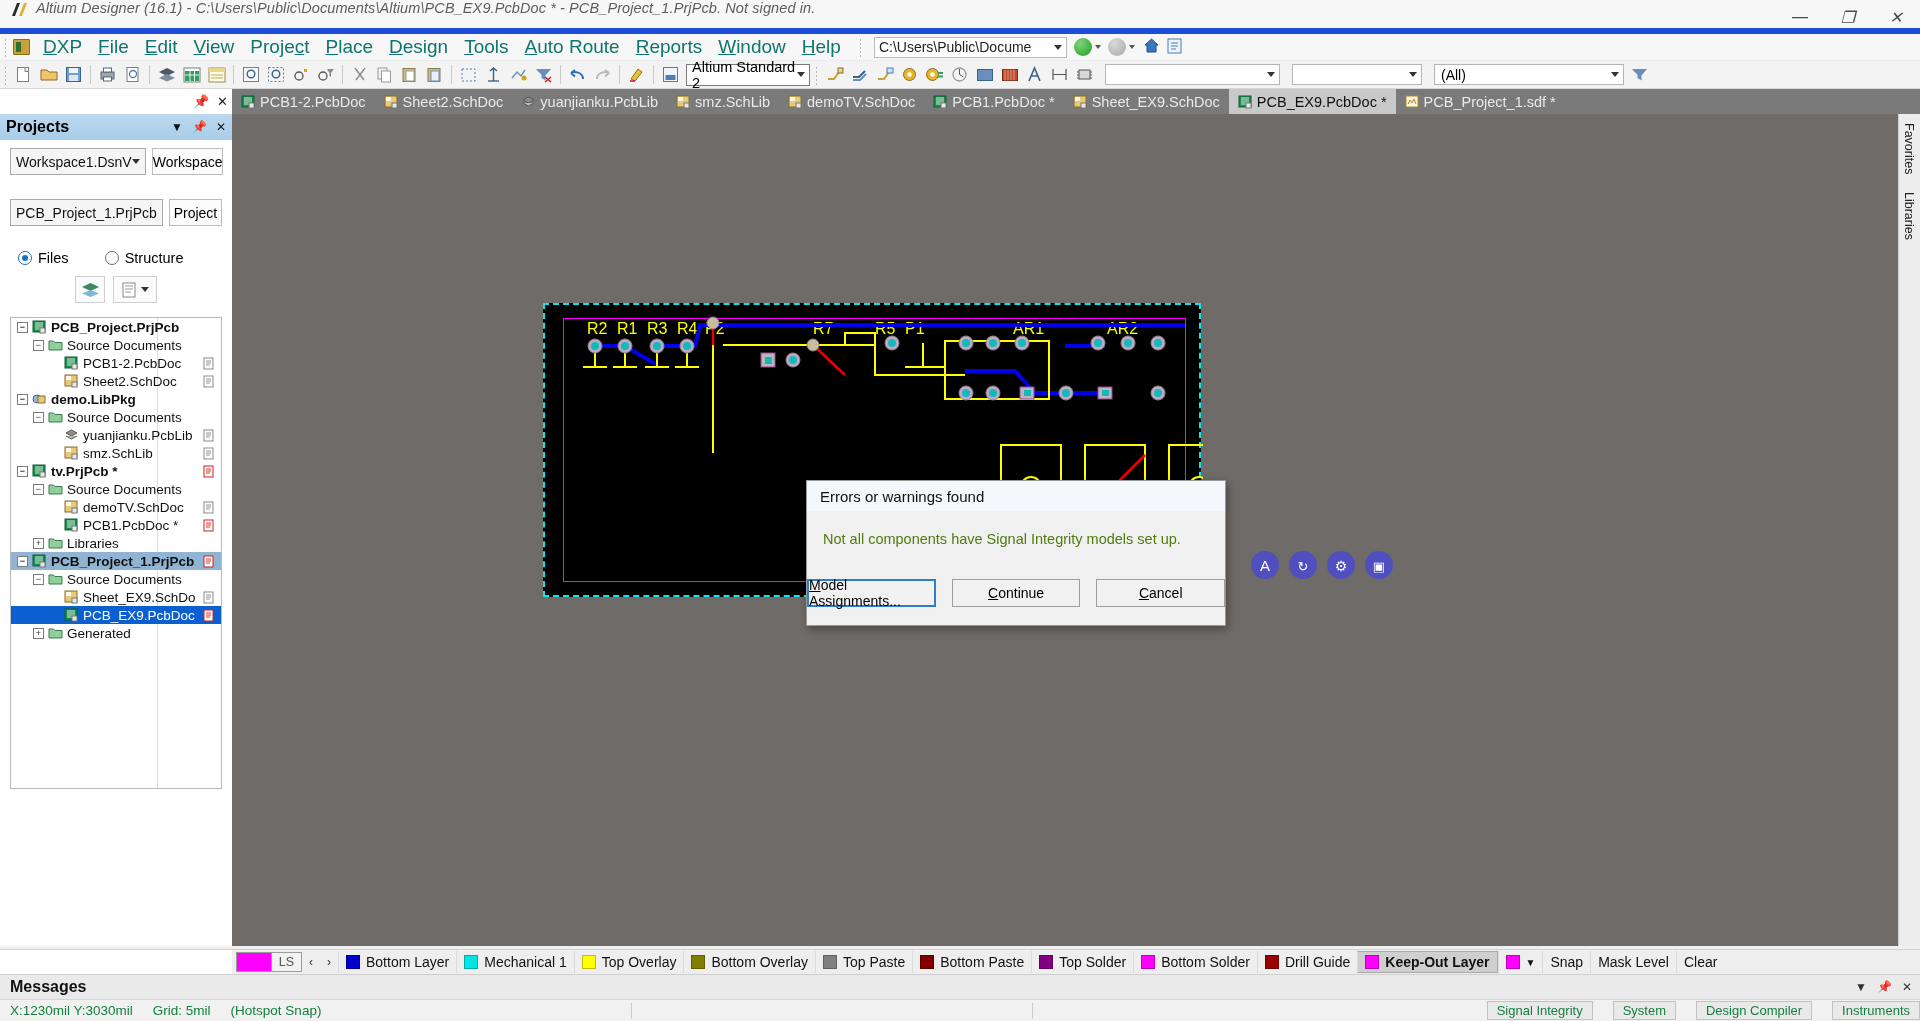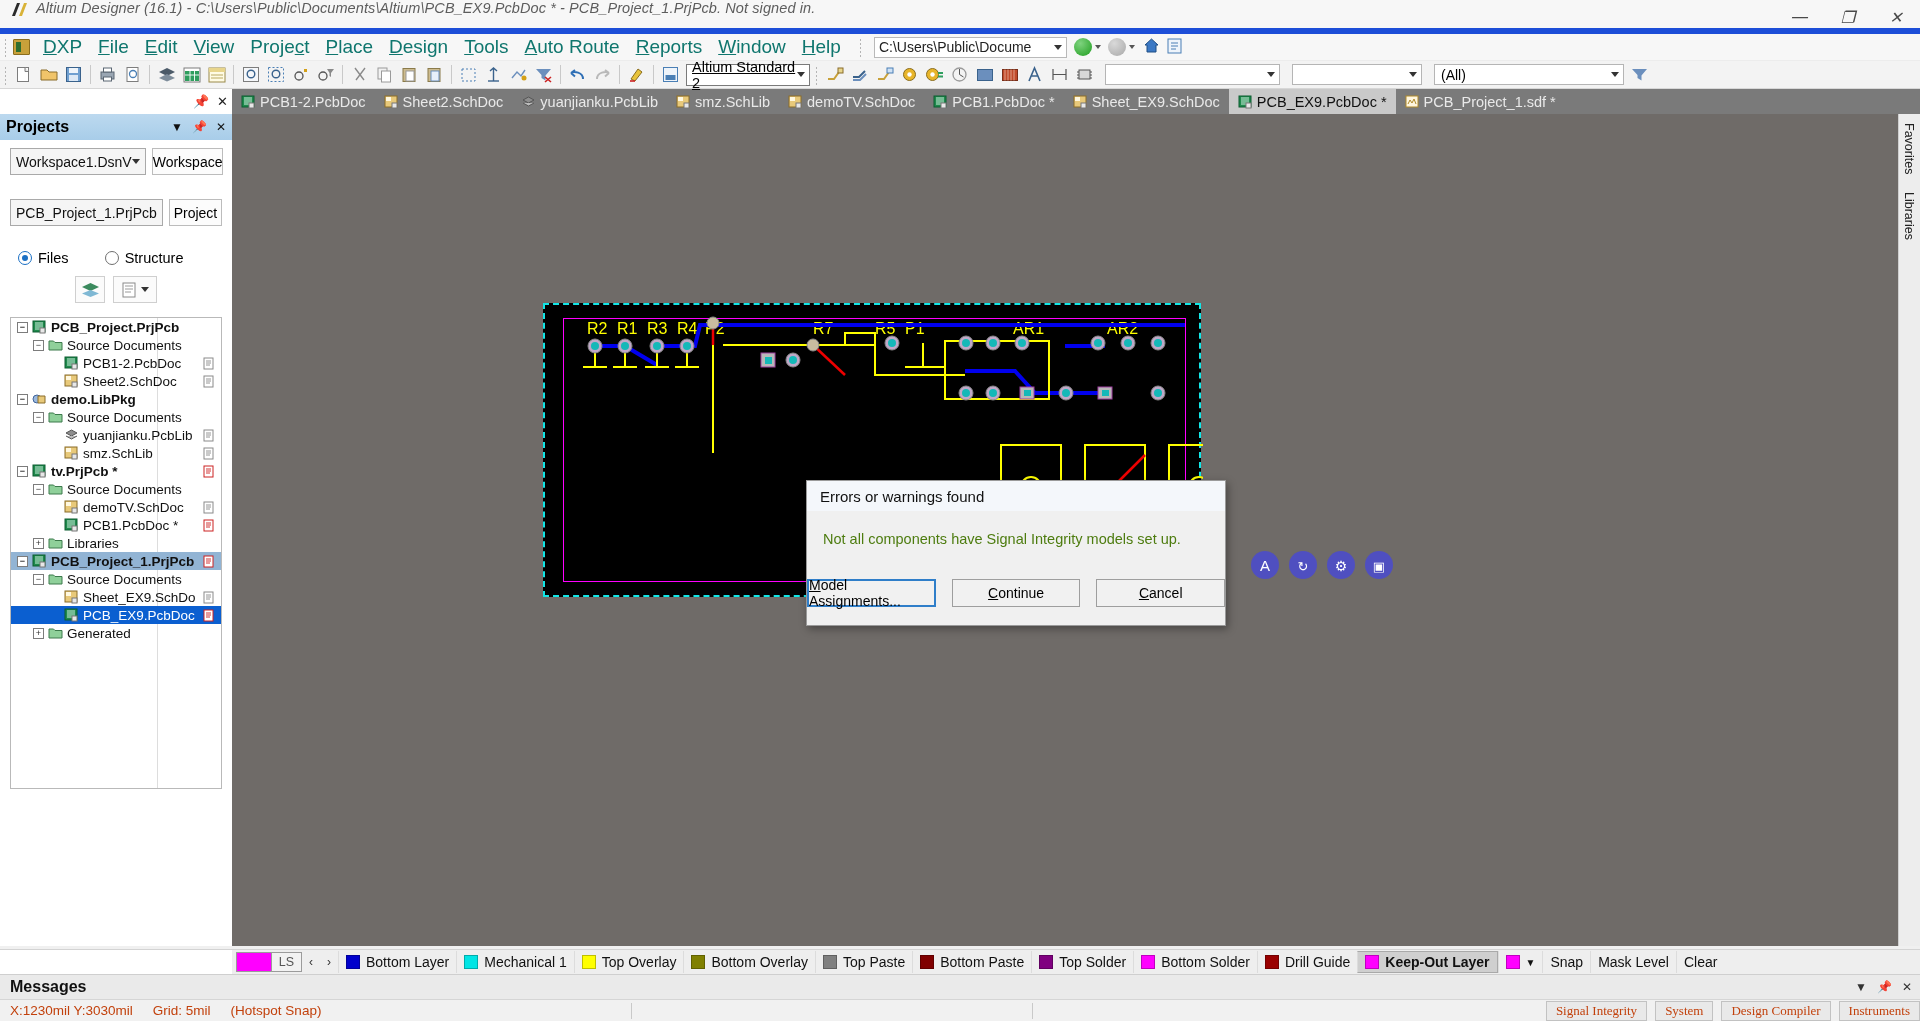--- a/index.html
+++ b/index.html
@@ -51,21 +51,21 @@
   .circ.gray { background: radial-gradient(circle at 35% 30%, #d9d9d9, #a8a8a8); }
   .tiny-caret { width:0;height:0;border-left:3.5px solid transparent;border-right:3.5px solid transparent;border-top:4.5px solid #555;margin-left:3px;}
 
   
   .toolbar {
     height: 28px; background: #f3f3f3; display: flex; align-items: center;
     border-bottom: 1px solid #d7d7d7; padding-left: 2px;
   }
   .tbtn { width: 23px; height: 22px; margin: 0 1px; display: flex; align-items: center; justify-content: center; position: relative; border-radius: 2px; }
   .tsep { width: 1px; height: 19px; background: #c9c9c9; margin: 0 4px; }
-  .std-combo { height: 22px; width: 124px; border: 1px solid #7a7a7a; background: #fff; display: flex; align-items: center; padding-left: 5px; font-size: 14.5px; margin: 0 3px; text-decoration: underline; }
+  .std-combo { height: 22px; width: 124px; border: 1px solid #7a7a7a; background: #fff; display: flex; align-items: center; padding-left: 5px; font-size: 14.5px; margin: 0 3px; }
   .empty-combo { height: 21px; border: 1px solid #b5b5b5; background: #fff; display:flex; align-items:center; }
 
   
   .tabbar { height: 25px; background: #7a7a7a; display: flex; align-items: flex-end; }
   .tabbar-left { width: 232px; height: 25px; background: #fff; display: flex; align-items: center; justify-content: flex-end; padding-right: 4px; gap: 8px;}
   .pin, .xs { font-size: 13px; color: #222; }
   .tab {
     height: 25px; display: flex; align-items: center; gap: 5px; padding: 0 9px;
     font-size: 14.5px; color: #e9e9e9; white-space: nowrap;
   }
@@ -127,25 +127,25 @@
   .lchip .sw { width: 14px; height: 14px; flex: none; border: 1px solid rgba(0,0,0,.25); }
   .lchip.sel { background: #cfcfcf; font-weight: bold; }
   .lchip.plain { border-left: 1px solid #dcdcdc; }
 
   
   .messages { position: absolute; left: 0; bottom: 22px; right: 0; height: 25px; background: #eaeaea; display: flex; align-items: center; border-top: 1px solid #cfcfcf; }
   .messages .mt { font-weight: bold; font-size: 16px; color: #111; padding-left: 10px; }
   .messages .acts { margin-left: auto; display: flex; gap: 10px; padding-right: 8px; font-size: 12px; color: #333; }
 
   
-  .status { position: absolute; left: 0; bottom: 0; right: 0; height: 22px; background: #f1f1f1; display: flex; align-items: center; font-size: 13.5px; color: #c2410c; border-top: 1px solid #d5d5d5;}
+  .status { position: absolute; left: 0; bottom: 0; right: 0; height: 22px; background: #f1f1f1; display: flex; align-items: center; font-size: 13.5px; color: #15803d; border-top: 1px solid #d5d5d5;}
   .status .cell { padding: 0 10px; }
   .status .sep { width: 1px; height: 16px; background: #c9c9c9; }
   .status .right { margin-left: auto; display: flex; align-items: center; }
-  .sbtn { padding: 1px 9px; border: 1px solid #c2c2c2; background: #e9e9e9; margin-left: 8px; font-size: 13px; font-family: Liberation Serif, serif; }
+  .sbtn { padding: 1px 9px; border: 1px solid #c2c2c2; background: #e9e9e9; margin-left: 20px; font-size: 13px; }
 
   
   .dlg {
     position: absolute; left: 574px; top: 366px; width: 420px; height: 146px;
     background: #f0f0f0; border: 1px solid #9a9a9a; box-shadow: 2px 3px 8px rgba(0,0,0,.35);
   }
   .dlg-title { height: 30px; background: #f4f7fb; display: flex; align-items: center; padding-left: 13px; font-size: 15px; color: #111; }
   .dlg-msg { padding: 20px 0 0 16px; font-size: 14.5px; color: #4d7c0f; }
   .dlg-btns { position: absolute; left: 0; right: 0; bottom: 18px; display: flex; justify-content: center; gap: 16px; }
   .dbtn { width: 147px; height: 28px; border: 1px solid #9e9e9e; background: #f1f1f1; font-size: 14px; display: flex; align-items: center; justify-content: center; }

